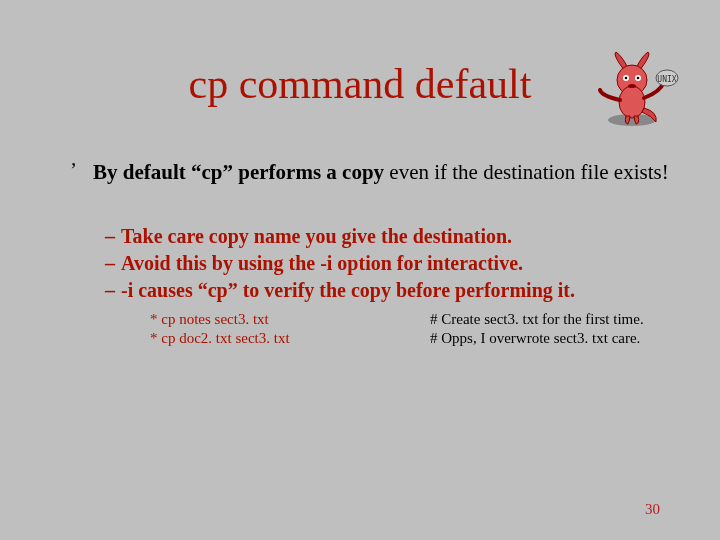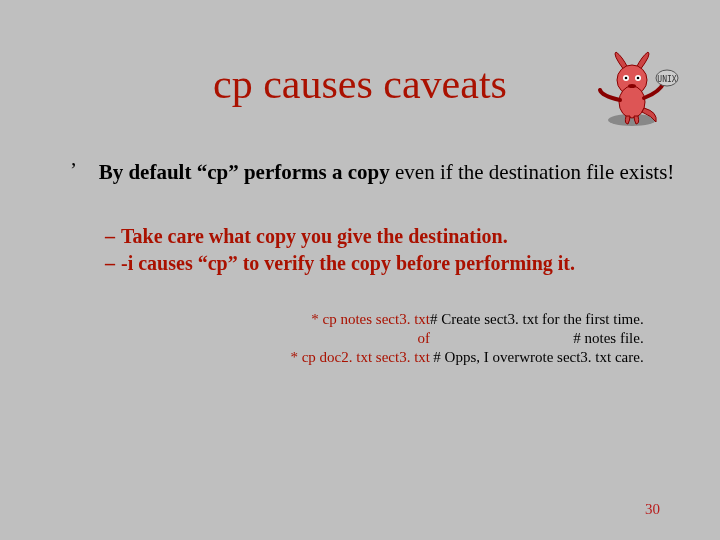--- a/index.html
+++ b/index.html
@@ -37,21 +37,20 @@
   .bullet .marker {
     position: absolute;
     left: 0;
     top: -2px;
   }
   .bullet .bold { font-weight: bold; }
   .bullet .rest { font-weight: normal; }
   .bullet .text {
     margin-left: 23px;
     display: block;
-    text-align: center;
   }
   .dashlist {
     position: absolute;
     top: 225px;
     left: 105px;
     right: 40px;
     color: #aa1100;
     font-size: 20px;
     font-weight: bold;
   }
@@ -62,21 +61,20 @@
     display: inline-block;
     width: 16px;
   }
   .examples {
     position: absolute;
     top: 310px;
     left: 150px;
     right: 40px;
     font-size: 15px;
     font-family: "Times New Roman", Times, serif;
-    text-align: right;
   }
   .examples table {
     border-collapse: collapse;
   }
   .examples td {
     vertical-align: top;
     padding: 1px 0;
   }
   .examples td.left {
     width: 280px;
@@ -108,21 +106,21 @@
     right: 38px;
     width: 100px;
     height: 80px;
   }
 </style>
 </head>
 <body>
 
 <div class="slide">
 
-  <div class="title">cp causes caveats</div>
+  <div class="title">cp command default</div>
 
   <svg class="mascot" viewBox="0 0 100 80">
     <ellipse cx="50" cy="70" rx="24" ry="6" fill="#888"></ellipse>
     <path d="M42 20 Q30 4 34 2 Q40 6 46 18 Z" fill="#c44" stroke="#800" stroke-width="1"></path>
     <path d="M58 20 Q70 4 66 2 Q60 6 54 18 Z" fill="#c44" stroke="#800" stroke-width="1"></path>
     <circle cx="50" cy="30" r="15" fill="#d55" stroke="#800" stroke-width="1"></circle>
     <ellipse cx="50" cy="52" rx="13" ry="16" fill="#d55" stroke="#800" stroke-width="1"></ellipse>
     <circle cx="44" cy="28" r="3" fill="#fff"></circle>
     <circle cx="56" cy="28" r="3" fill="#fff"></circle>
     <circle cx="44" cy="28" r="1.3" fill="#000"></circle>
@@ -138,34 +136,31 @@
   </svg>
 
   <div class="bullet">
     <span class="marker">’</span>
     <span class="text">
       <span class="bold">By default “cp” performs a copy</span><span class="rest"> even if the destination file exists!</span>
     </span>
   </div>
 
   <div class="dashlist">
-    <div class="dashitem"><span class="dash">–</span><span>Take care what copy you give the destination.</span></div>
+    <div class="dashitem"><span class="dash">–</span><span>Take care copy name you give the destination.</span></div>
+    <div class="dashitem"><span class="dash">–</span><span>Avoid this by using the -i option for interactive.</span></div>
     <div class="dashitem"><span class="dash">–</span><span>-i causes “cp” to verify the copy before performing it.</span></div>
   </div>
 
   <div class="examples">
     <table>
       <tbody>
           <tr>
         <td class="left">*  cp notes sect3. txt</td>
         <td class="right"># Create sect3. txt for the first time.</td>
-      </tr>
-      <tr>
-        <td class="left">&nbsp;&nbsp;&nbsp;&nbsp;of</td>
-        <td class="right"># notes file.</td>
       </tr>
       <tr>
         <td class="left">*  cp doc2. txt sect3. txt</td>
         <td class="right"># Opps,  I overwrote sect3. txt care.</td>
       </tr>
     </tbody>
       </table>
   </div>
 
   <div class="footer-right">30</div>

